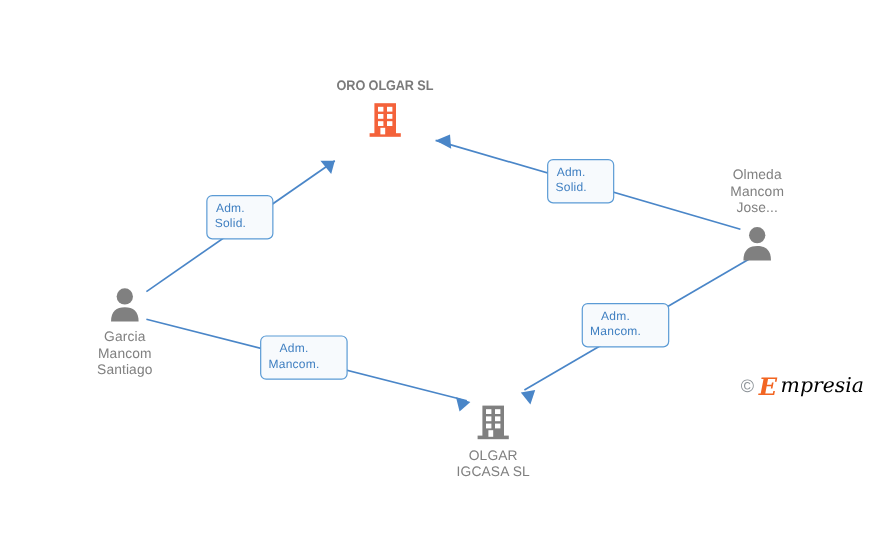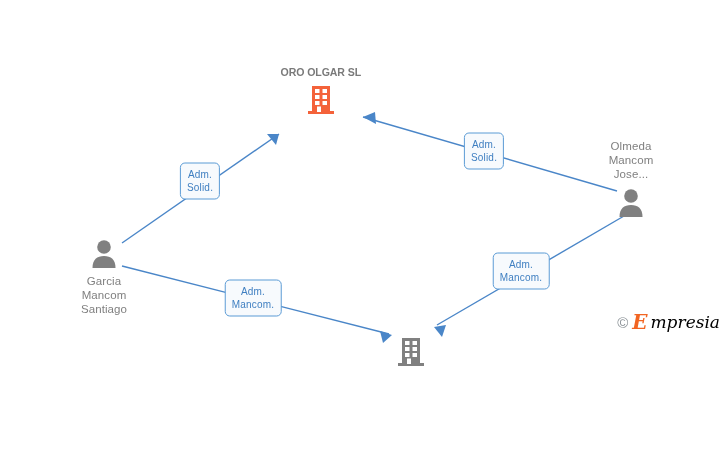--- a/index.html
+++ b/index.html
@@ -64,21 +64,21 @@
   .edge-label {
     position: absolute;
     box-sizing: border-box;
     background: #f7fafd;
     border: 1.3px solid #5b9bd5;
     border-radius: 5px;
     color: #3f7fc1;
     font-size: 10px;
     line-height: 13px;
     text-align: center;
-    padding: 4px 6px 5px 6px;
+    padding: 4px 22px 5px 6px;
     white-space: pre-line;
     letter-spacing: 0.2px;
   }
 
   
   #watermark {
     position: absolute;
     right: 8px;
     bottom: 8px;
     display: flex;
@@ -172,20 +172,22 @@
             <rect x="4" y="28" width="26" height="3" fill="#808080"></rect>
             <rect x="11" y="6" width="4.5" height="4" fill="#ffffff"></rect>
             <rect x="18.5" y="6" width="4.5" height="4" fill="#ffffff"></rect>
             <rect x="11" y="12" width="4.5" height="4" fill="#ffffff"></rect>
             <rect x="18.5" y="12" width="4.5" height="4" fill="#ffffff"></rect>
             <rect x="11" y="18" width="4.5" height="4" fill="#ffffff"></rect>
             <rect x="18.5" y="18" width="4.5" height="4" fill="#ffffff"></rect>
             <rect x="13" y="23.5" width="4" height="5.5" fill="#ffffff"></rect>
           </svg>
         </div>
+        <div class="node-label">OLGAR
+IGCASA SL</div>
       </div>
     </div>
 
   <div id="edge-labels-host">
       <div class="edge-label" style="left: 200px; top: 181px; transform: translate(-50%, -50%);">Adm.
 Solid.</div>
       <div class="edge-label" style="left: 484px; top: 151px; transform: translate(-50%, -50%);">Adm.
 Solid.</div>
       <div class="edge-label" style="left: 253px; top: 298px; transform: translate(-50%, -50%);">Adm.
 Mancom.</div>

